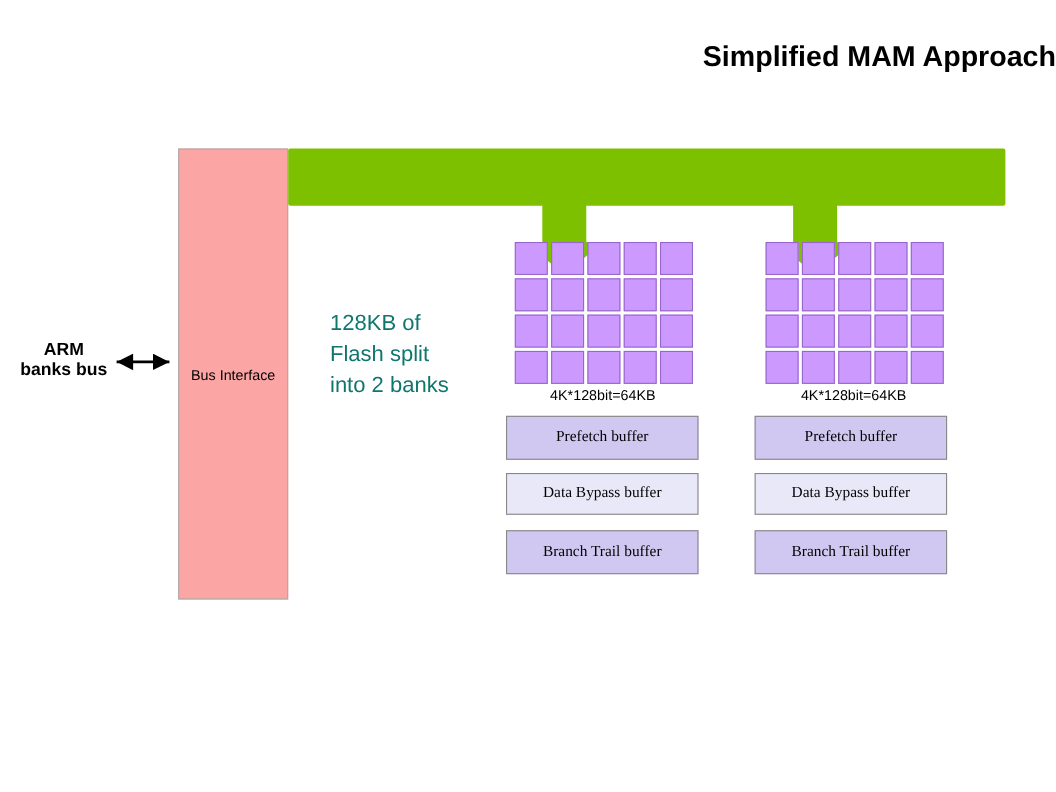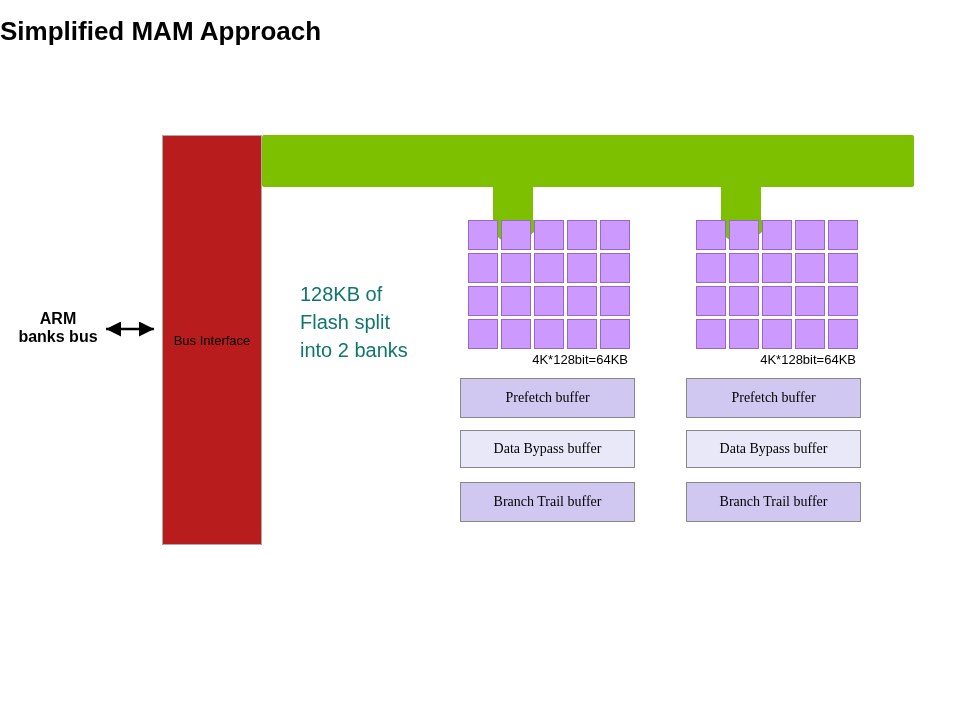--- a/index.html
+++ b/index.html
@@ -6,24 +6,24 @@
     body {
       width: 960px;
       height: 720px;
       background: #ffffff;
       font-family: Arial, sans-serif;
       position: relative;
       overflow: hidden;
     }
 
     .main-title {
-      text-align: left;
+      text-align: right;
       font-size: 26px;
       font-weight: bold;
-      padding-top: 16px;
+      padding-top: 36px;
       color: #000;
     }
 
     
     .arm-bus-label {
       position: absolute;
       left: 18px;
       top: 310px;
       font-size: 16px;
       font-weight: bold;
@@ -41,21 +41,21 @@
       height: 26px;
     }
 
     
     .bus-interface-box {
       position: absolute;
       left: 162px;
       top: 135px;
       width: 100px;
       height: 410px;
-      background: #b91c1c;
+      background: #fca5a5;
       border: 1.5px solid #aaa;
       display: flex;
       align-items: center;
       justify-content: center;
     }
     .bus-interface-label {
       font-size: 13px;
       color: #000;
       text-align: center;
     }
@@ -113,21 +113,21 @@
       top: 220px;
       width: 156px;
       height: 126px;
     }
 
     
     .bank-label {
       position: absolute;
       font-size: 13px;
       color: #000;
-      text-align: right;
+      text-align: center;
       width: 160px;
     }
     .bank-label-left {
       left: 468px;
       top: 352px;
     }
     .bank-label-right {
       left: 696px;
       top: 352px;
     }

